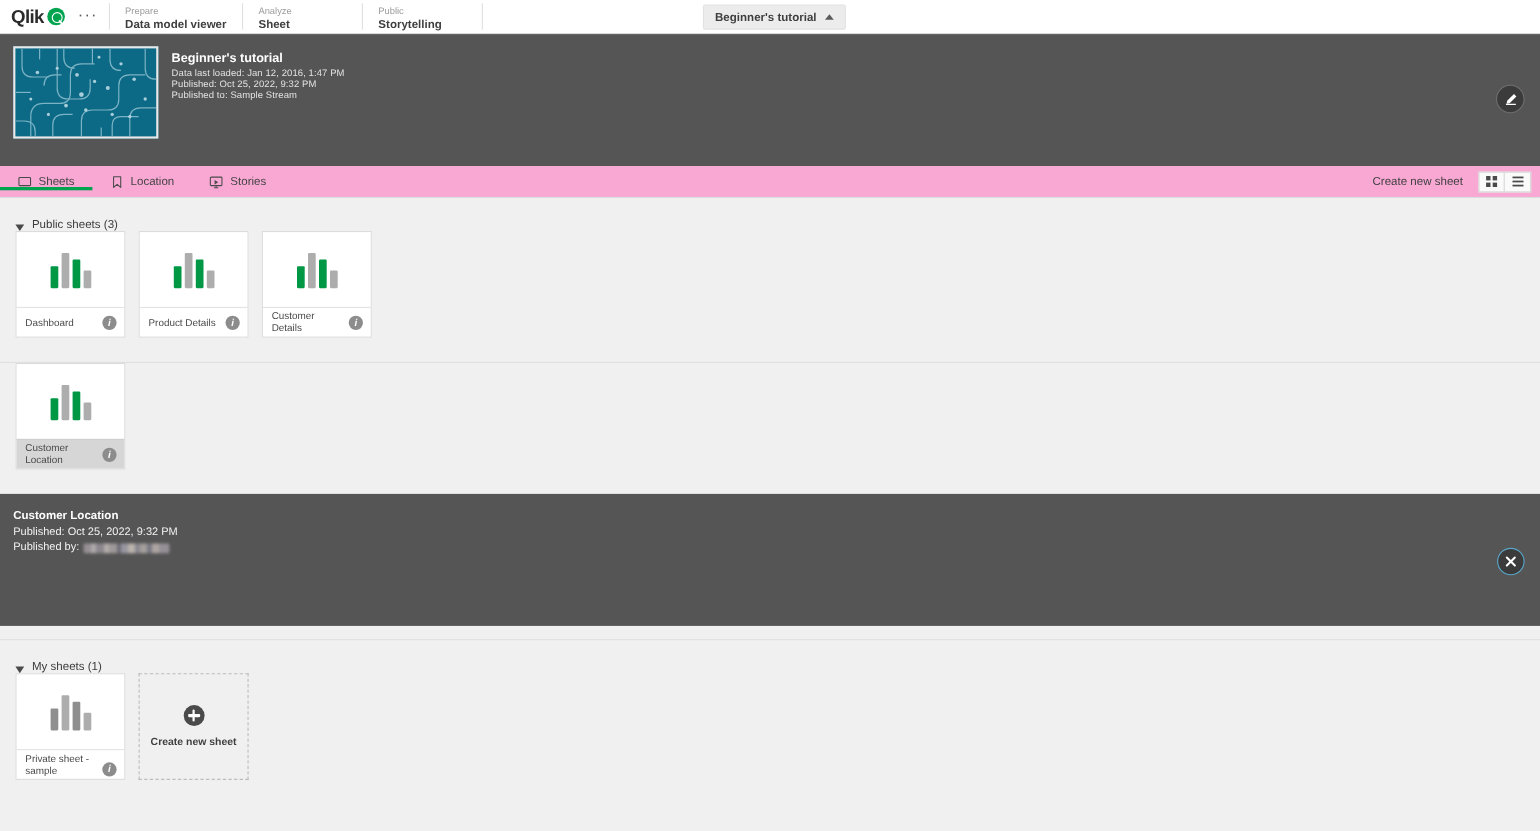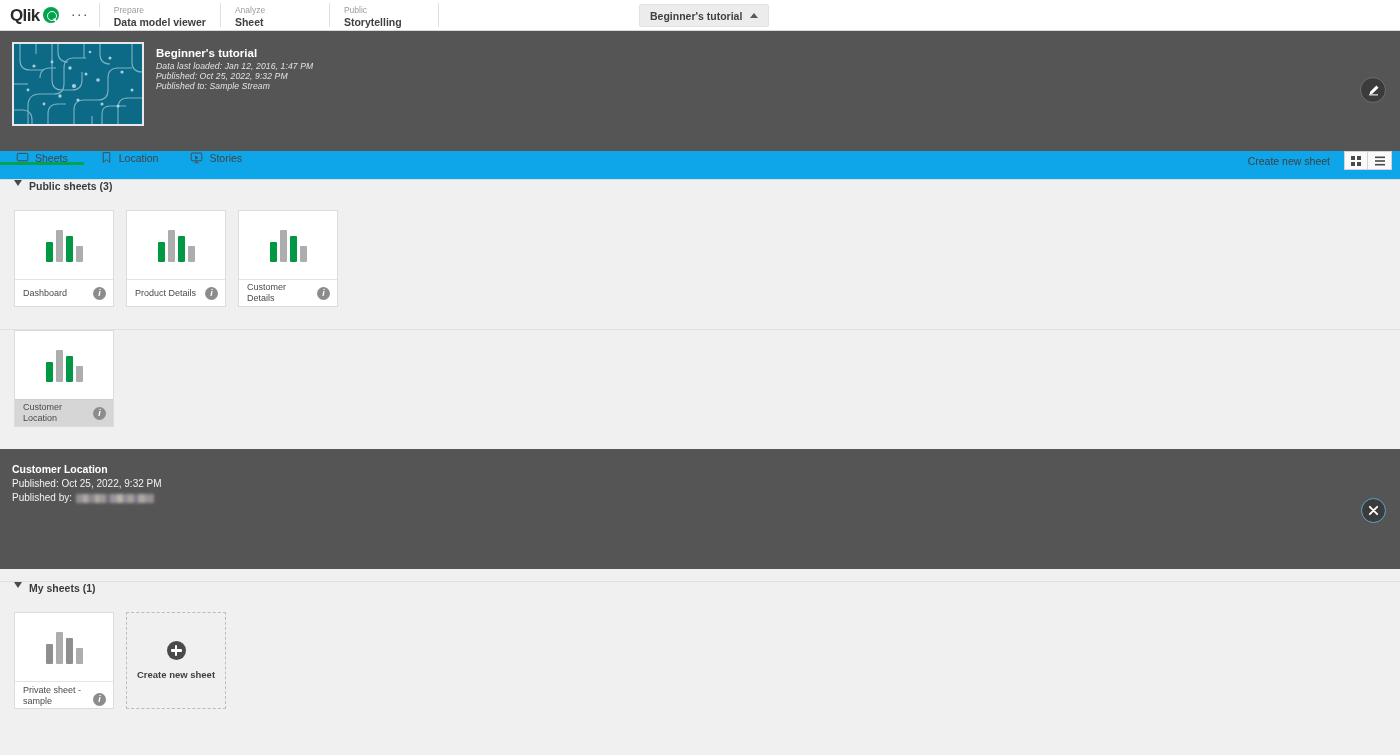--- a/index.html
+++ b/index.html
@@ -75,36 +75,36 @@
   }
   .app-thumb {
     width: 132px; height: 84px; flex: 0 0 auto;
     border: 2px solid #e8e8e8; background: #0d6a87;
     position: relative; overflow: hidden;
   }
   .app-thumb svg { position: absolute; inset: 0; }
   .app-meta { margin-left: 12px; padding-top: 3px; }
   .app-title { font-size: 11.5px; font-weight: bold; color: #ffffff; line-height: 16px; }
   .app-sub {
-    font-size: 8.6px; font-style: italic; color: #e3e3e3;
+    font-size: 8.6px; color: #e3e3e3;
     line-height: 10px; letter-spacing: 0.1px;
   }
   .edit-btn {
     position: absolute; right: 14px; top: 46px;
     width: 26px; height: 26px; border-radius: 50%;
     background: #3b3b3b; border: 1px solid #6e6e6e;
     display: flex; align-items: center; justify-content: center;
     cursor: pointer;
   }
 
   
   .tabstrip {
-    height: 29px; background: #0ea5e9;
+    height: 29px; background: #f9a8d4;
     border-bottom: 1px solid #dcdcdc;
-    display: flex; align-items: flex-start; position: relative;
+    display: flex; align-items: center; position: relative;
   }
   .tab {
     display: flex; align-items: center; gap: 6px;
     padding: 0 16px; font-size: 10.5px; color: #444444;
     cursor: pointer; position: relative;
   }
   .tab.active::after {
     content: ""; position: absolute; left: 0; right: 0; bottom: -1px;
     height: 3px; background: #00a44f;
   }
@@ -119,22 +119,22 @@
     width: 24px; height: 19px; border: 1px solid #d4d4d4; background: #fafafa;
     display: flex; align-items: center; justify-content: center; cursor: pointer;
   }
   .viewtoggle + .viewtoggle { border-left: none; }
 
   
   .content { background: #f0f0f0; }
   .section { padding: 0 0 0 14px; }
   .section-divider { height: 1px; background: #e0e0e0; margin: 0 0 0 0; }
   .section-head {
-    display: flex; align-items: flex-start; gap: 7px;
-    font-size: 10.5px; font-weight: bold; color: #3c3c3c;
+    display: flex; align-items: flex-end; gap: 7px;
+    font-size: 10.5px; font-weight: normal; color: #3c3c3c;
     height: 30px;
   }
   .tri-down {
     width: 0; height: 0; border-left: 4.5px solid transparent;
     border-right: 4.5px solid transparent; border-top: 6px solid #4a4a4a;
     cursor: pointer;
   }
   .cards { display: flex; gap: 12px; padding-top: 0; }
   .card {
     width: 100px; height: 97px; background: #ffffff;

